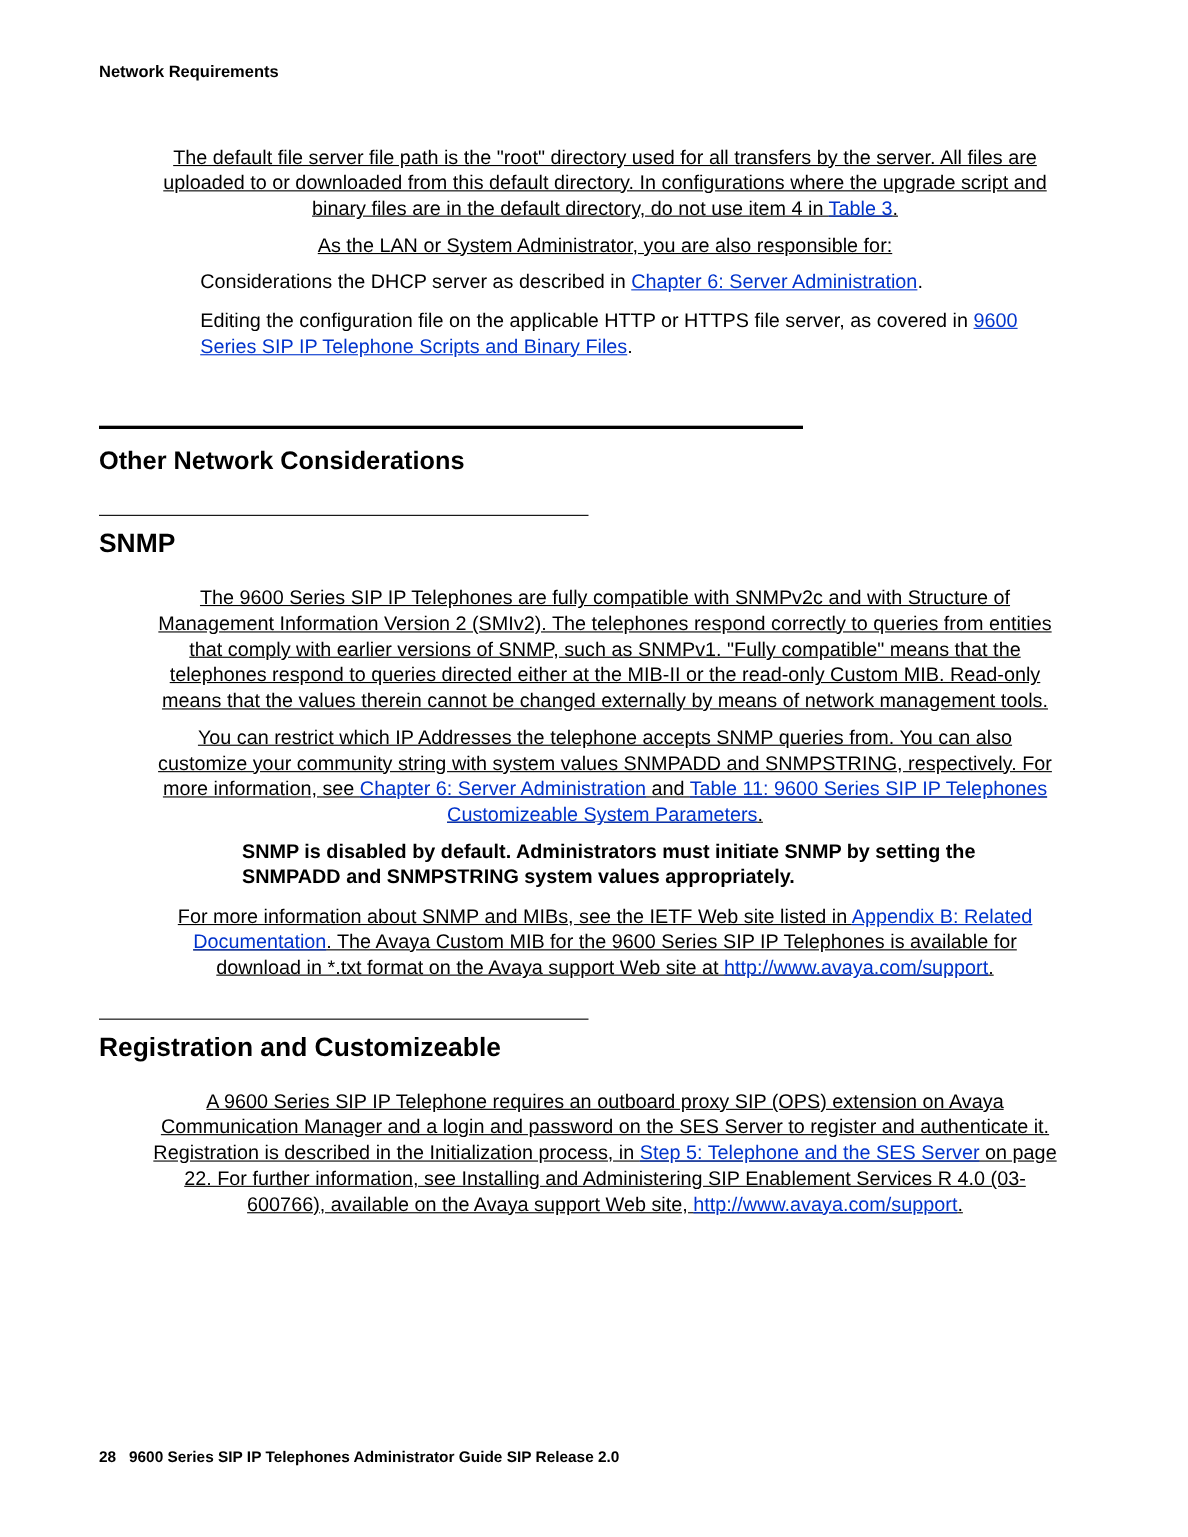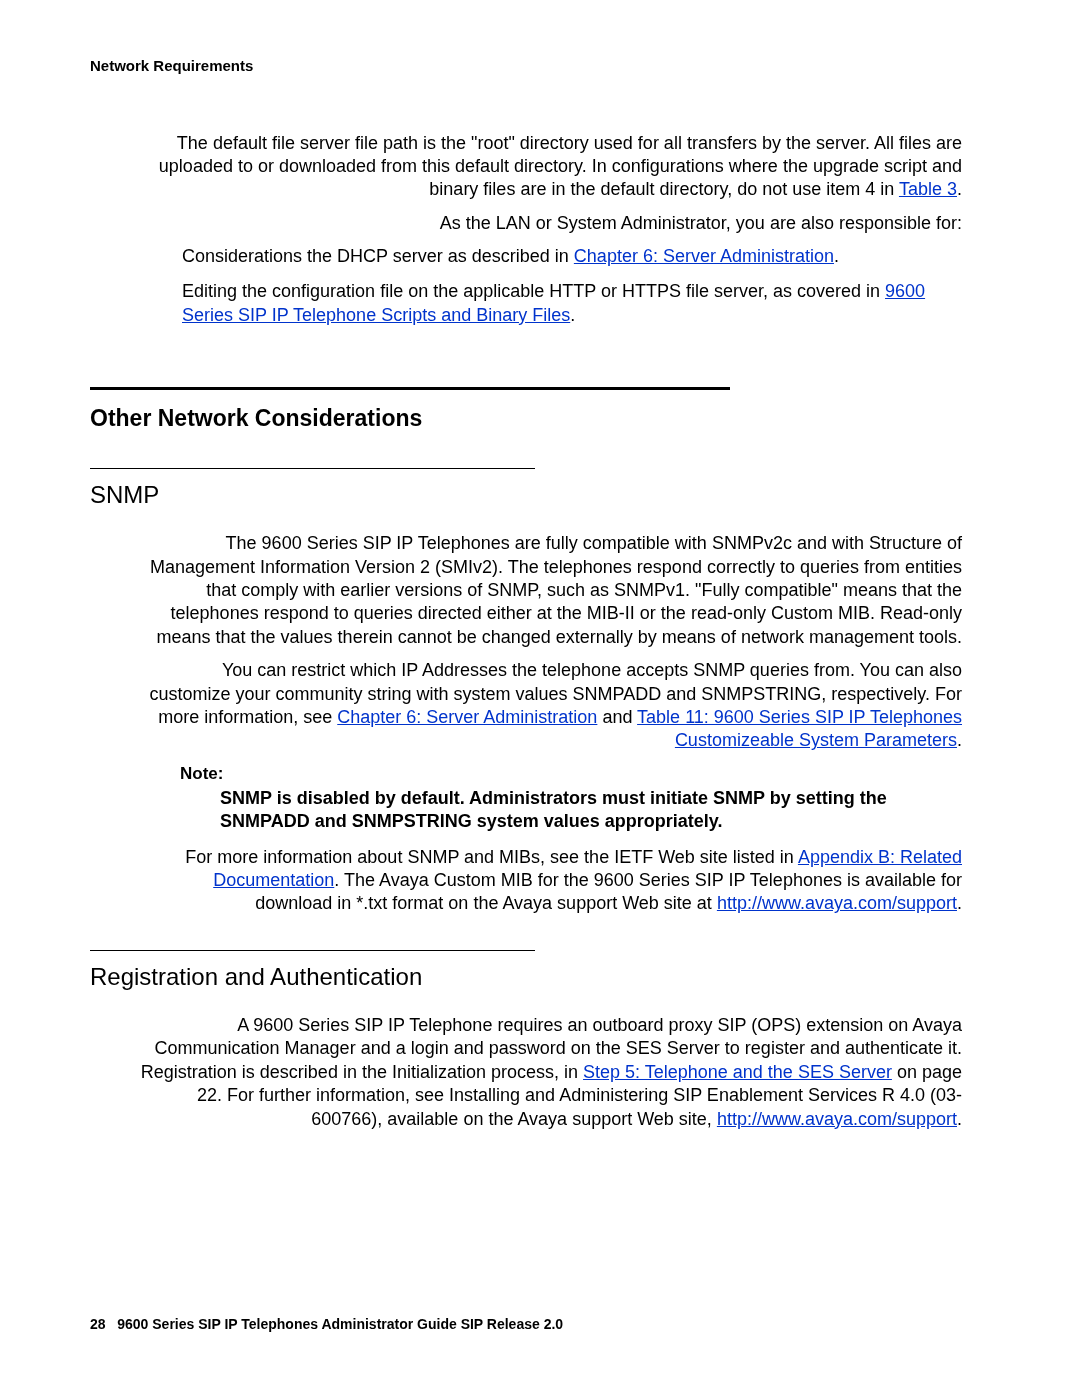--- a/index.html
+++ b/index.html
@@ -18,21 +18,22 @@
     box-sizing: border-box;
     padding: 56px 118px 0 90px;
   }
   .section-header {
     font-weight: bold;
     font-size: 15px;
     margin-bottom: 56px;
   }
   .body-para {
     margin: 0 0 10px 48px;
-    text-align: right;
+    text-align: center;
+    text-decoration: underline;
   }
   .list-para {
     margin: 0 0 12px 92px;
   }
   a.link {
     color: #0033cc;
     text-decoration: underline;
   }
   .rule-heavy {
     border-top: 3px solid #000;
@@ -45,21 +46,21 @@
     width: 445px;
   }
   h1.h1 {
     font-family: Arial, Helvetica, sans-serif;
     font-weight: bold;
     font-size: 23px;
     margin: 0 0 8px 0;
   }
   h2.h2 {
     font-family: Arial, Helvetica, sans-serif;
-    font-weight: normal;
+    font-weight: bold;
     font-size: 24px;
     margin: 0 0 22px 0;
   }
   .note-label {
     font-weight: bold;
     margin: 4px 0 2px 90px;
     font-size: 17px;
   }
   .note-body {
     margin: 0 0 12px 130px;
@@ -98,29 +99,28 @@
 
   <div class="rule-light"></div>
   <h2 class="h2">SNMP</h2>
 
   <p class="body-para">The 9600 Series SIP IP Telephones are fully compatible with SNMPv2c and with Structure of Management Information Version 2 (SMIv2). The telephones respond correctly to queries from entities that comply with earlier versions of SNMP, such as SNMPv1. "Fully compatible" means that the telephones respond to queries directed either at the MIB-II or the read-only Custom MIB. Read-only means that the values therein cannot be changed externally by means of network management tools.</p>
 
   <p class="body-para">
     <span>You can restrict which IP Addresses the telephone accepts SNMP queries from. You can also customize your community string with system values SNMPADD and SNMPSTRING, respectively. For more information, see </span><a href="#" class="link">Chapter 6: Server Administration</a><span> and </span><a href="#" class="link">Table 11:  9600 Series SIP IP Telephones Customizeable System Parameters</a><span>.</span>
   </p>
 
-  <div class="note-label">Note:</div>
   <p class="note-body">SNMP is disabled by default. Administrators must initiate SNMP by setting the SNMPADD and SNMPSTRING system values appropriately.</p>
 
   <p class="body-para">
     <span>For more information about SNMP and MIBs, see the IETF Web site listed in </span><a href="#" class="link">Appendix B: Related Documentation</a><span>. The Avaya Custom MIB for the 9600 Series SIP IP Telephones is available for download in *.txt format on the Avaya support Web site at </span><a href="#" class="link">http://www.avaya.com/support</a><span>.</span>
   </p>
 
   <div class="rule-light"></div>
-  <h2 class="h2">Registration and Authentication</h2>
+  <h2 class="h2">Registration and Customizeable</h2>
 
   <p class="body-para">
     <span>A 9600 Series SIP IP Telephone requires an outboard proxy SIP (OPS) extension on Avaya Communication Manager and a login and password on the SES Server to register and authenticate it. Registration is described in the Initialization process, in </span><a href="#" class="link">Step 5: Telephone and the SES Server</a><span> on page 22. For further information, see Installing and Administering SIP Enablement Services R 4.0 (03-600766), available on the Avaya support Web site, </span><a href="#" class="link">http://www.avaya.com/support</a><span>.</span>
   </p>
 
   <div class="footer">
     <span>28</span>&nbsp;&nbsp;&nbsp;<span>9600 Series SIP IP Telephones Administrator Guide SIP Release 2.0</span>
   </div>
 
 </div>

